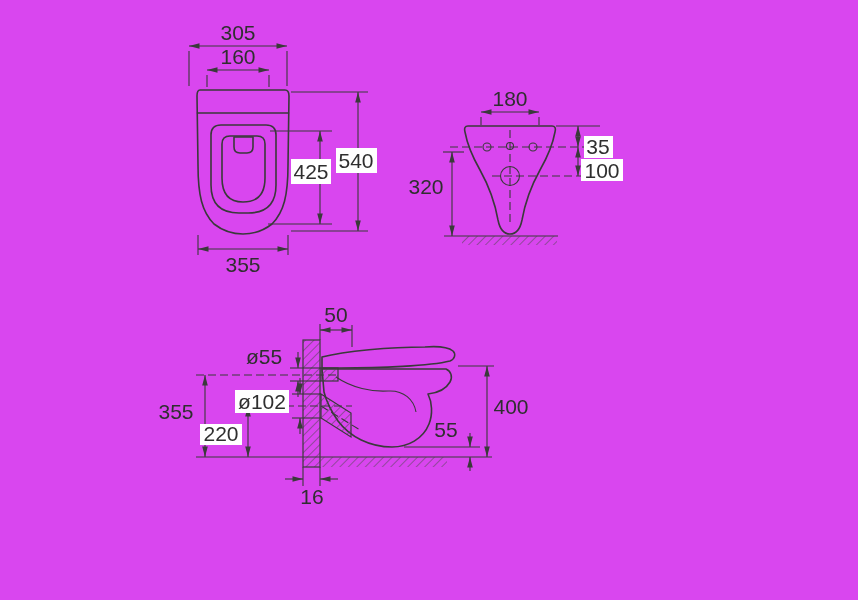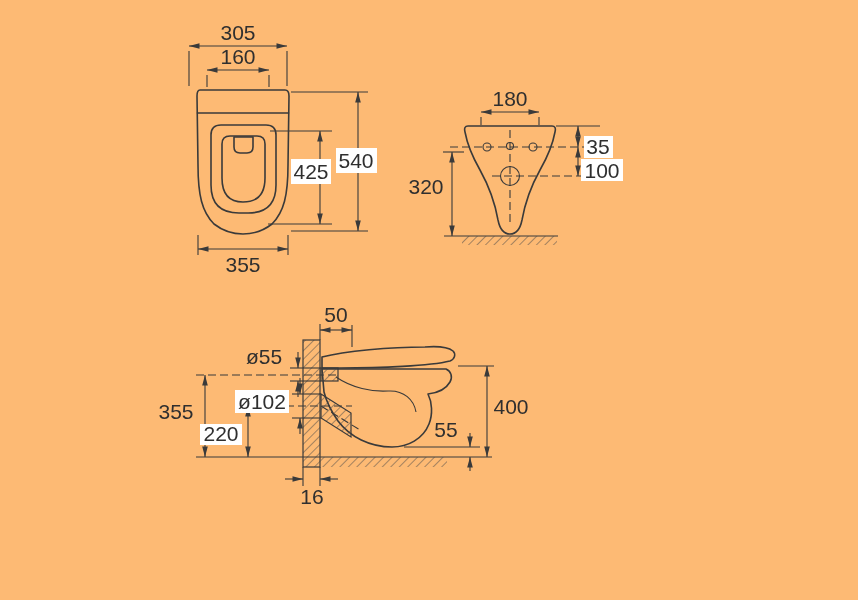--- a/index.html
+++ b/index.html
@@ -1,16 +1,16 @@
 <!DOCTYPE html>
 <html><head>
 <meta charset="utf-8">
 <style>
   html,body{margin:0;padding:0;background:#ffffff;}
-  .canvas{width:858px;height:600px;position:relative;background:#fdba74;overflow:hidden;}
+  .canvas{width:858px;height:600px;position:relative;background:#d946ef;overflow:hidden;}
   svg{display:block;}
   .ln{stroke:#3a3a3a;stroke-width:1.6;fill:none;stroke-linejoin:round;stroke-linecap:round;}
   .thin{stroke:#3a3a3a;stroke-width:1.1;fill:none;}
   .dash{stroke:#3a3a3a;stroke-width:1.1;fill:none;stroke-dasharray:8 4;}
   .hatchfill{fill:url(#hatch);stroke:#3a3a3a;stroke-width:1.2;}
   .hatchopen{fill:url(#hatch);stroke:none;}
   text.d{font-family:"Liberation Sans",sans-serif;font-size:21px;fill:#2f2f2f;text-anchor:middle;}
   .bg{fill:#ffffff;stroke:none;}
 </style>
 </head>

